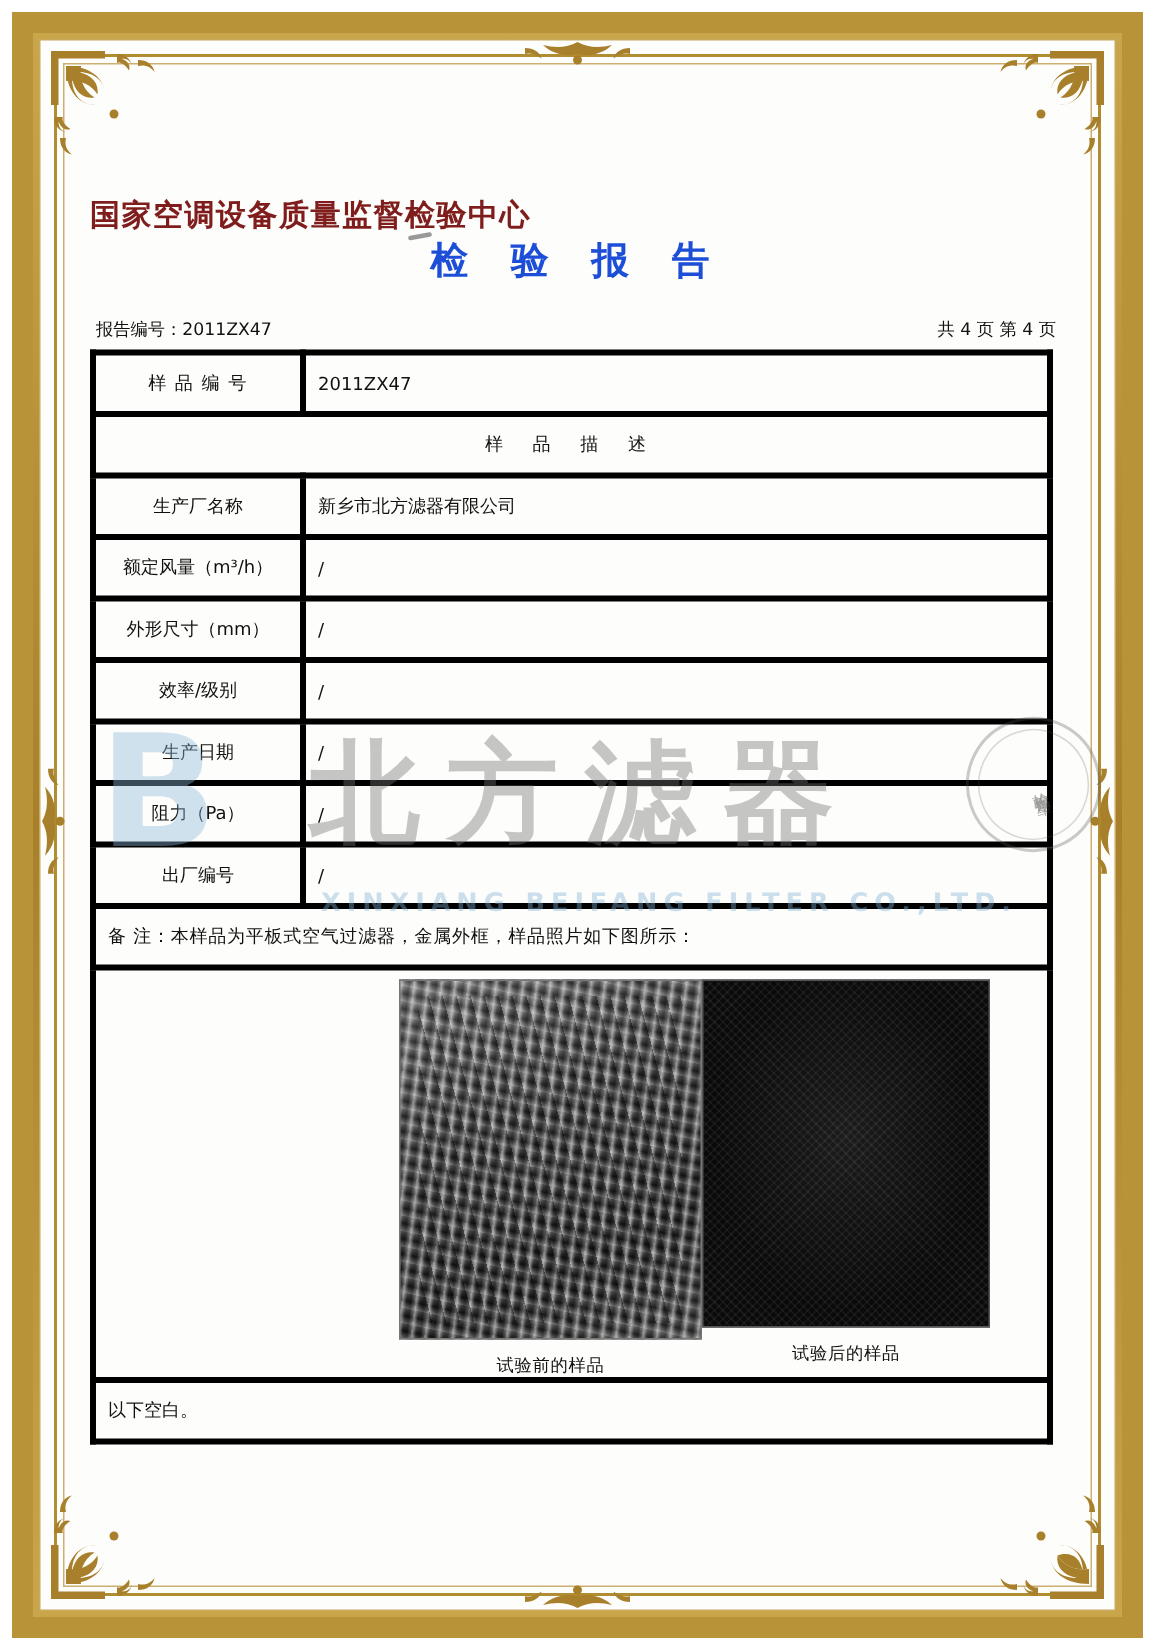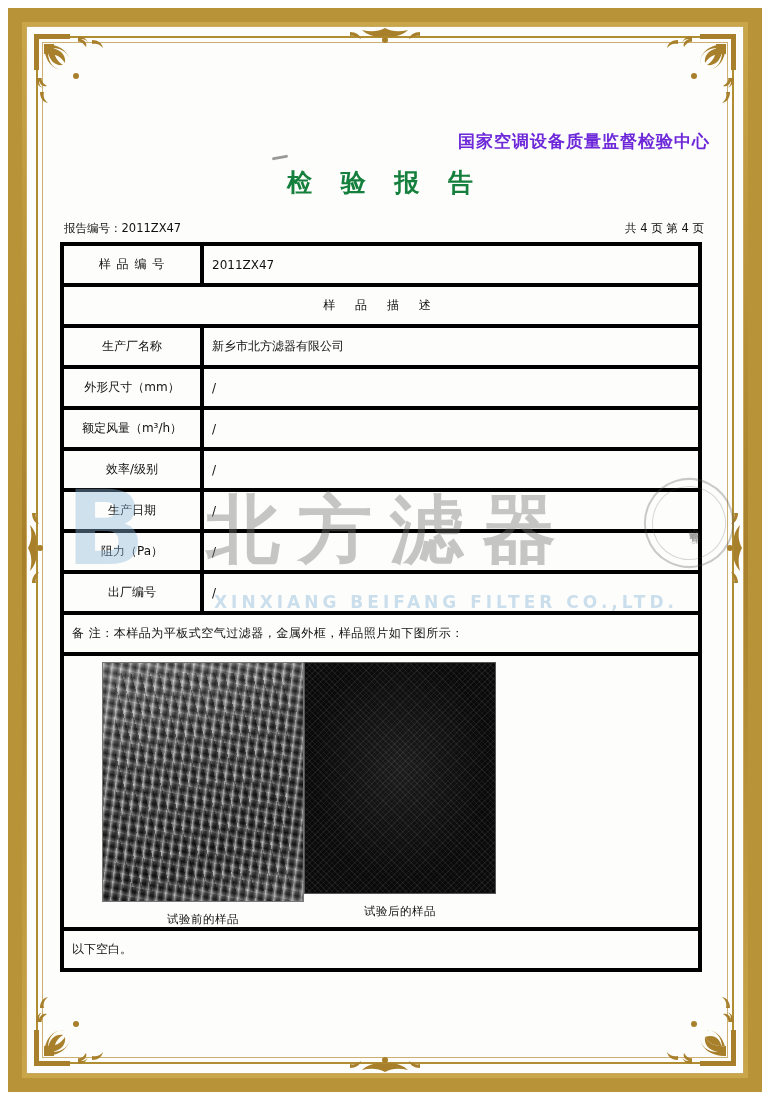--- a/index.html
+++ b/index.html
@@ -77,36 +77,35 @@
   .content {
     position: absolute;
     left: 60px;
     top: 64px;
     width: 650px;
     height: 972px;
     box-sizing: border-box;
   }
 
   .title-center {
-    text-align: right;
+    text-align: left;
     font-family: "DejaVu Sans", sans-serif;
     font-weight: bold;
-    font-size: 17px;
-    color: #6d28d9;
+    font-size: 20px;
+    color: #7f1d1d;
     letter-spacing: 1px;
     margin-top: 66px;
   }
   .title-big {
     text-align: center;
     font-family: "DejaVu Sans", sans-serif;
     font-weight: bold;
     font-size: 25px;
-    color: #15803d;
+    color: #1d4ed8;
     letter-spacing: 10px;
-    margin-top: 13px;
   }
 
   .meta-row {
     display: flex;
     justify-content: space-between;
     align-items: flex-end;
     margin-top: 22px;
     padding: 0 6px 0 4px;
     font-size: 11.5px;
     color: #111;
@@ -165,21 +164,21 @@
     border-top: none;
     text-align: left;
     padding-left: 10px;
     font-size: 12px;
     vertical-align: top;
     padding-top: 6px;
   }
 
   .photo-wrap {
     display: flex;
-    justify-content: flex-start;
+    justify-content: flex-end;
     align-items: flex-start;
     padding: 6px 30px 0 30px;
   }
   .photo-block { text-align: center; }
   .photo-caption {
     margin-top: 10px;
     font-size: 11.5px;
     color: #111;
     letter-spacing: 0.5px;
   }
@@ -434,25 +433,25 @@
         <td class="value">2011ZX47</td>
       </tr>
       <tr>
         <td class="section" colspan="2">样 品 描 述</td>
       </tr>
       <tr>
         <td class="label nospace">生产厂名称</td>
         <td class="value">新乡市北方滤器有限公司</td>
       </tr>
       <tr>
+        <td class="label nospace">额定风量（m³/h）</td>
+        <td class="value">/</td>
+      </tr>
+      <tr>
         <td class="label nospace">外形尺寸（mm）</td>
-        <td class="value">/</td>
-      </tr>
-      <tr>
-        <td class="label nospace">额定风量（m³/h）</td>
         <td class="value">/</td>
       </tr>
       <tr>
         <td class="label nospace">效率/级别</td>
         <td class="value">/</td>
       </tr>
       <tr>
         <td class="label nospace">生产日期</td>
         <td class="value">/</td>
       </tr>

